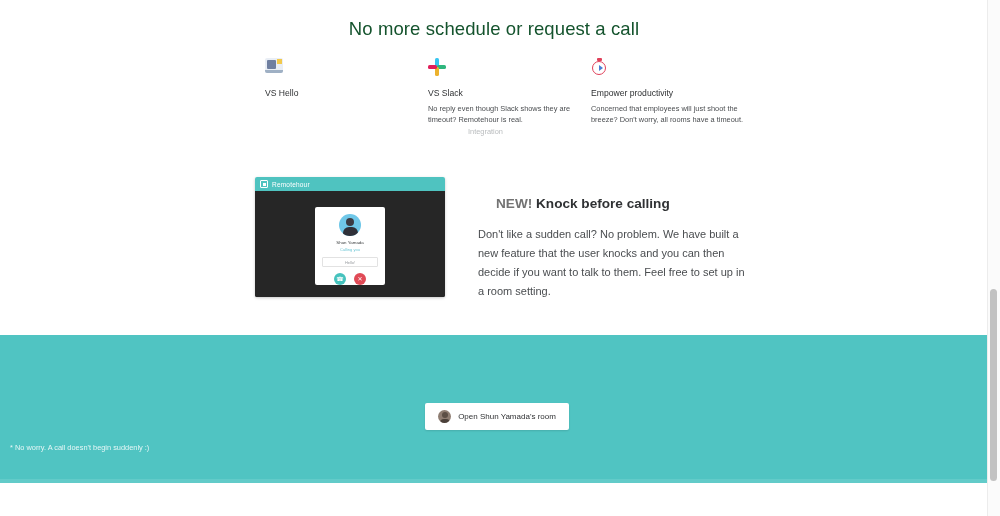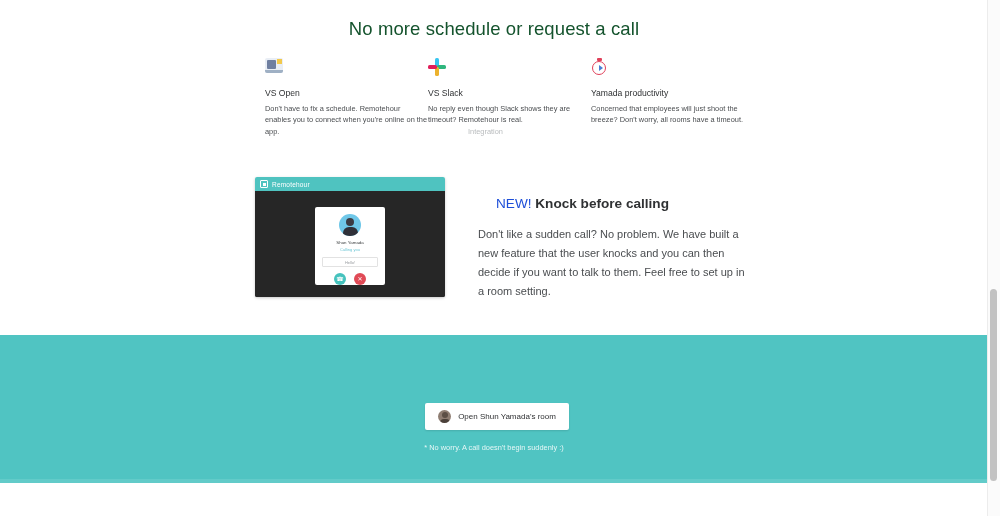--- a/index.html
+++ b/index.html
@@ -297,22 +297,22 @@
     top: 196px;
     width: 268px;
   }
   .knock-title {
     font-size: 13.6px;
     color: #2f3133;
     font-weight: 700;
     margin-bottom: 14px;
   }
   .knock-title .new {
-    color: #1d4ed8;
-    font-weight: 400;
+    color: #737373;
+    font-weight: 700;
     padding-left: 18px;
   }
   .knock-body {
     font-size: 11px;
     line-height: 1.72;
     color: #4a4d50;
   }
 
   
   .demo {
@@ -381,42 +381,42 @@
   }
   .demo-button-label {
     font-size: 8px;
     color: #2f3133;
   }
   .demo-note {
     position: absolute;
     left: 0;
     top: 443px;
     width: 988px;
-    text-align: center;
+    text-align: left;
     font-size: 7.4px;
     color: #e6f7f7;
+    padding-left: 10px;
   }
 </style>
 </head>
 <body>
 
 <div class="page">
 
   <div class="headline">No more schedule or request a call</div>
 
   <div class="features">
 
     <div class="feature">
       <div class="feature-icon">
         <div class="icon-videocall">
             <span class="icon-vc-base"></span>
           </div>
       </div>
-      <div class="feature-title">VS Open</div>
-      <div class="feature-body">Don't have to fix a schedule. Remotehour enables you to connect when you're online on the app.</div>
+      <div class="feature-title">VS Hello</div>
     </div>
 
     <div class="feature">
       <div class="feature-icon">
         <div class="icon-slack">
           <i class="sl-a"></i>
             <i class="sl-b"></i>
             <i class="sl-c"></i>
             <i class="sl-d"></i>
         </div>
@@ -427,21 +427,21 @@
     </div>
 
     <div class="feature">
       <div class="feature-icon">
         <div class="icon-stopwatch">
           <span class="stem"></span>
           <span class="face"></span>
           <span class="hand"></span>
         </div>
       </div>
-      <div class="feature-title">Yamada productivity</div>
+      <div class="feature-title">Empower productivity</div>
       <div class="feature-body">Concerned that employees will just shoot the breeze? Don't worry, all rooms have a timeout.</div>
     </div>
 
   </div>
 
   <div class="mockup">
     <div class="mockup-bar">
       <span class="mockup-bar-icon"></span>
       <span class="mockup-bar-title">Remotehour</span>
     </div>

